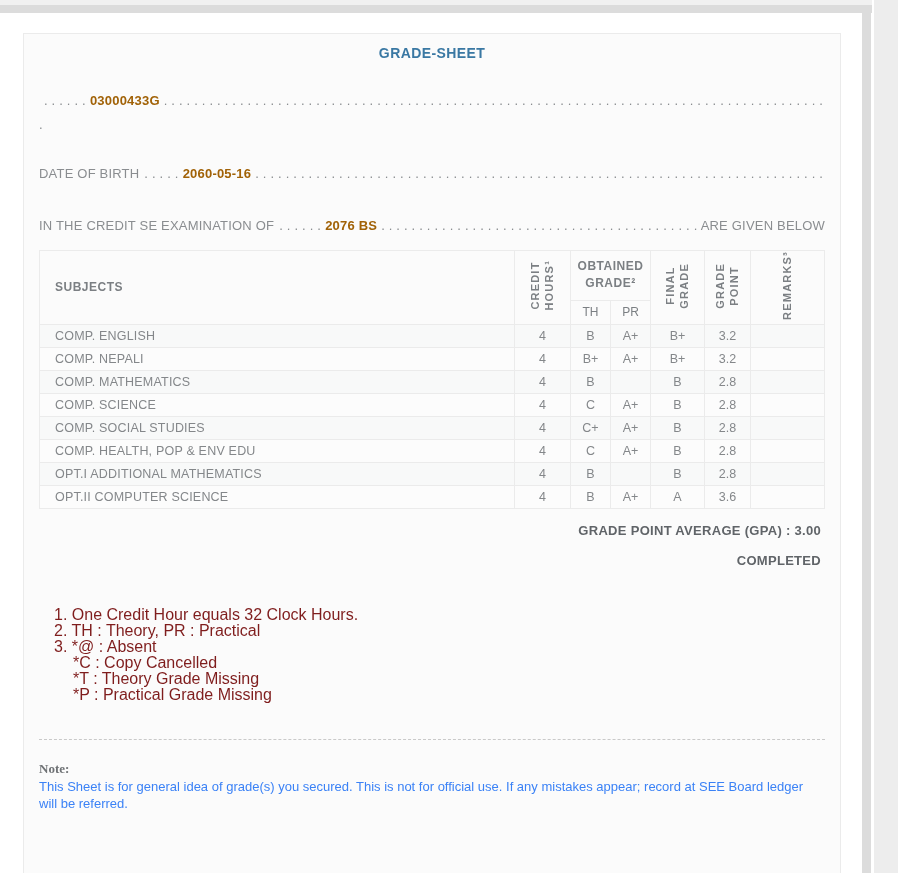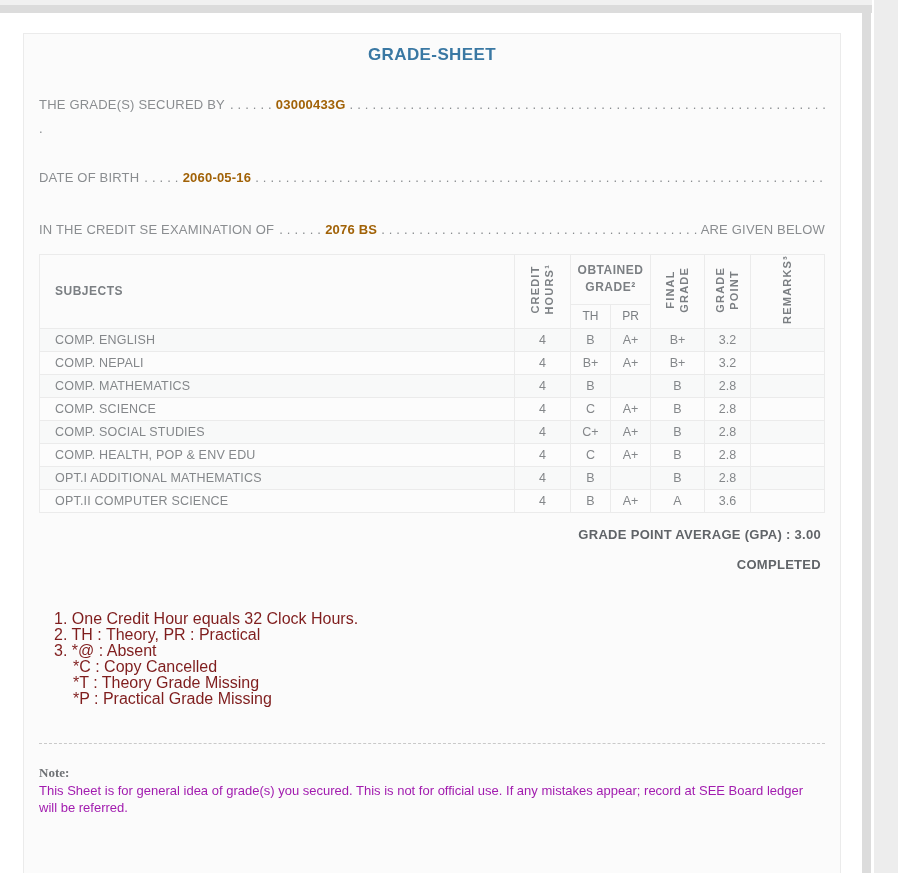--- a/index.html
+++ b/index.html
@@ -12,21 +12,21 @@
   .right-panel { position:absolute; top:0; left:874px; width:24px; height:873px; background:#ededed; }
   .top-scrollbar { position:absolute; top:0; left:0; width:872px; height:13px; background:#f1f1f1; }
   .top-scrollbar .h-thumb { position:absolute; left:0; top:5px; width:100%; height:8px; background:#dcdcdc; }
   .v-scrollbar { position:absolute; top:13px; left:862px; width:9px; height:860px; background:#dcdcdc; }
 
   
   .card { position:absolute; top:33px; left:23px; width:818px; min-height:900px;
           background:#fbfbfb; border:1px solid #ebebeb; padding:0 15px; color:#85888c; }
 
   .title { margin-top:26px; text-align:center; font-size:24px; font-weight:bold; letter-spacing:.3px; }
-  .subtitle { margin-top:11px; text-align:center; font-size:17px; font-weight:bold; letter-spacing:.4px; }
+  .subtitle { margin-top:11px; text-align:center; font-size:14px; font-weight:bold; letter-spacing:.4px; }
 
   .info-line { margin-top:31px; display:flex; align-items:baseline; white-space:nowrap; overflow:hidden;
                font-size:13px; line-height:18px; color:#8a8d90; letter-spacing:.2px; }
   .info-line .val { font-weight:bold; color:#a16207; padding:0 4px; }
   .info-line .dots { color:#8a8d90; }
   .info-line .fill { flex:1 1 auto; overflow:hidden; }
   .info-line .suffix { padding-left:4px; }
   .overflow-dot { margin-top:6px; font-size:13px; line-height:18px; color:#8a8d90; }
   .line-dob { }
   .line-exam { margin-top:34px; }
@@ -55,39 +55,38 @@
   .status-line { margin-top:15px; text-align:right; font-size:13px; font-weight:bold; color:#606468;
                  letter-spacing:.3px; padding-right:4px; }
 
   .footnotes { margin-top:39px; padding-left:15px; font-size:16px; color:#7f1d1d; line-height:16px; }
   .footnotes .fn-indent { padding-left:19px; }
 
   .divider { margin-top:36px; border-top:1px dashed #c9c9c9; }
 
   .note-block { margin-top:20px; font-size:13px; }
   .note-title { font-weight:bold; color:#6f7275; line-height:17px;font-family:Liberation Serif, serif; }
-  .note-body { color:#a21caf; line-height:17px; margin-top:1px; max-width:780px; }
+  .note-body { color:#3b82f6; line-height:17px; margin-top:1px; max-width:780px; }
 </style>
 </head>
 <body>
 
 <div class="viewport">
 
   <div class="top-scrollbar">
     <div class="h-thumb"></div>
   </div>
   <div class="v-scrollbar"></div>
   <div class="right-panel"></div>
 
   <div class="card">
 
     <div class="subtitle" style="color:#3a78a3;">GRADE-SHEET</div>
 
     <div class="info-line">
-      <span>THE GRADE(S) SECURED BY</span>
       <span class="dots" style="padding-left:5px;">. . . . . .</span>
       <span class="val">03000433G</span>
       <span class="dots fill">. . . . . . . . . . . . . . . . . . . . . . . . . . . . . . . . . . . . . . . . . . . . . . . . . . . . . . . . . . . . . . . . . . . . . . . . . . . . . . . . . . . . . . . . . . . . . . . . . . . . . . . . . . . . . . . . . . . . . . . . . . . .</span>
     </div>
     <div class="overflow-dot">.</div>
 
     <div class="info-line line-dob">
       <span>DATE OF BIRTH</span>
       <span class="dots" style="padding-left:5px;">. . . . .</span>
       <span class="val">2060-05-16</span>

